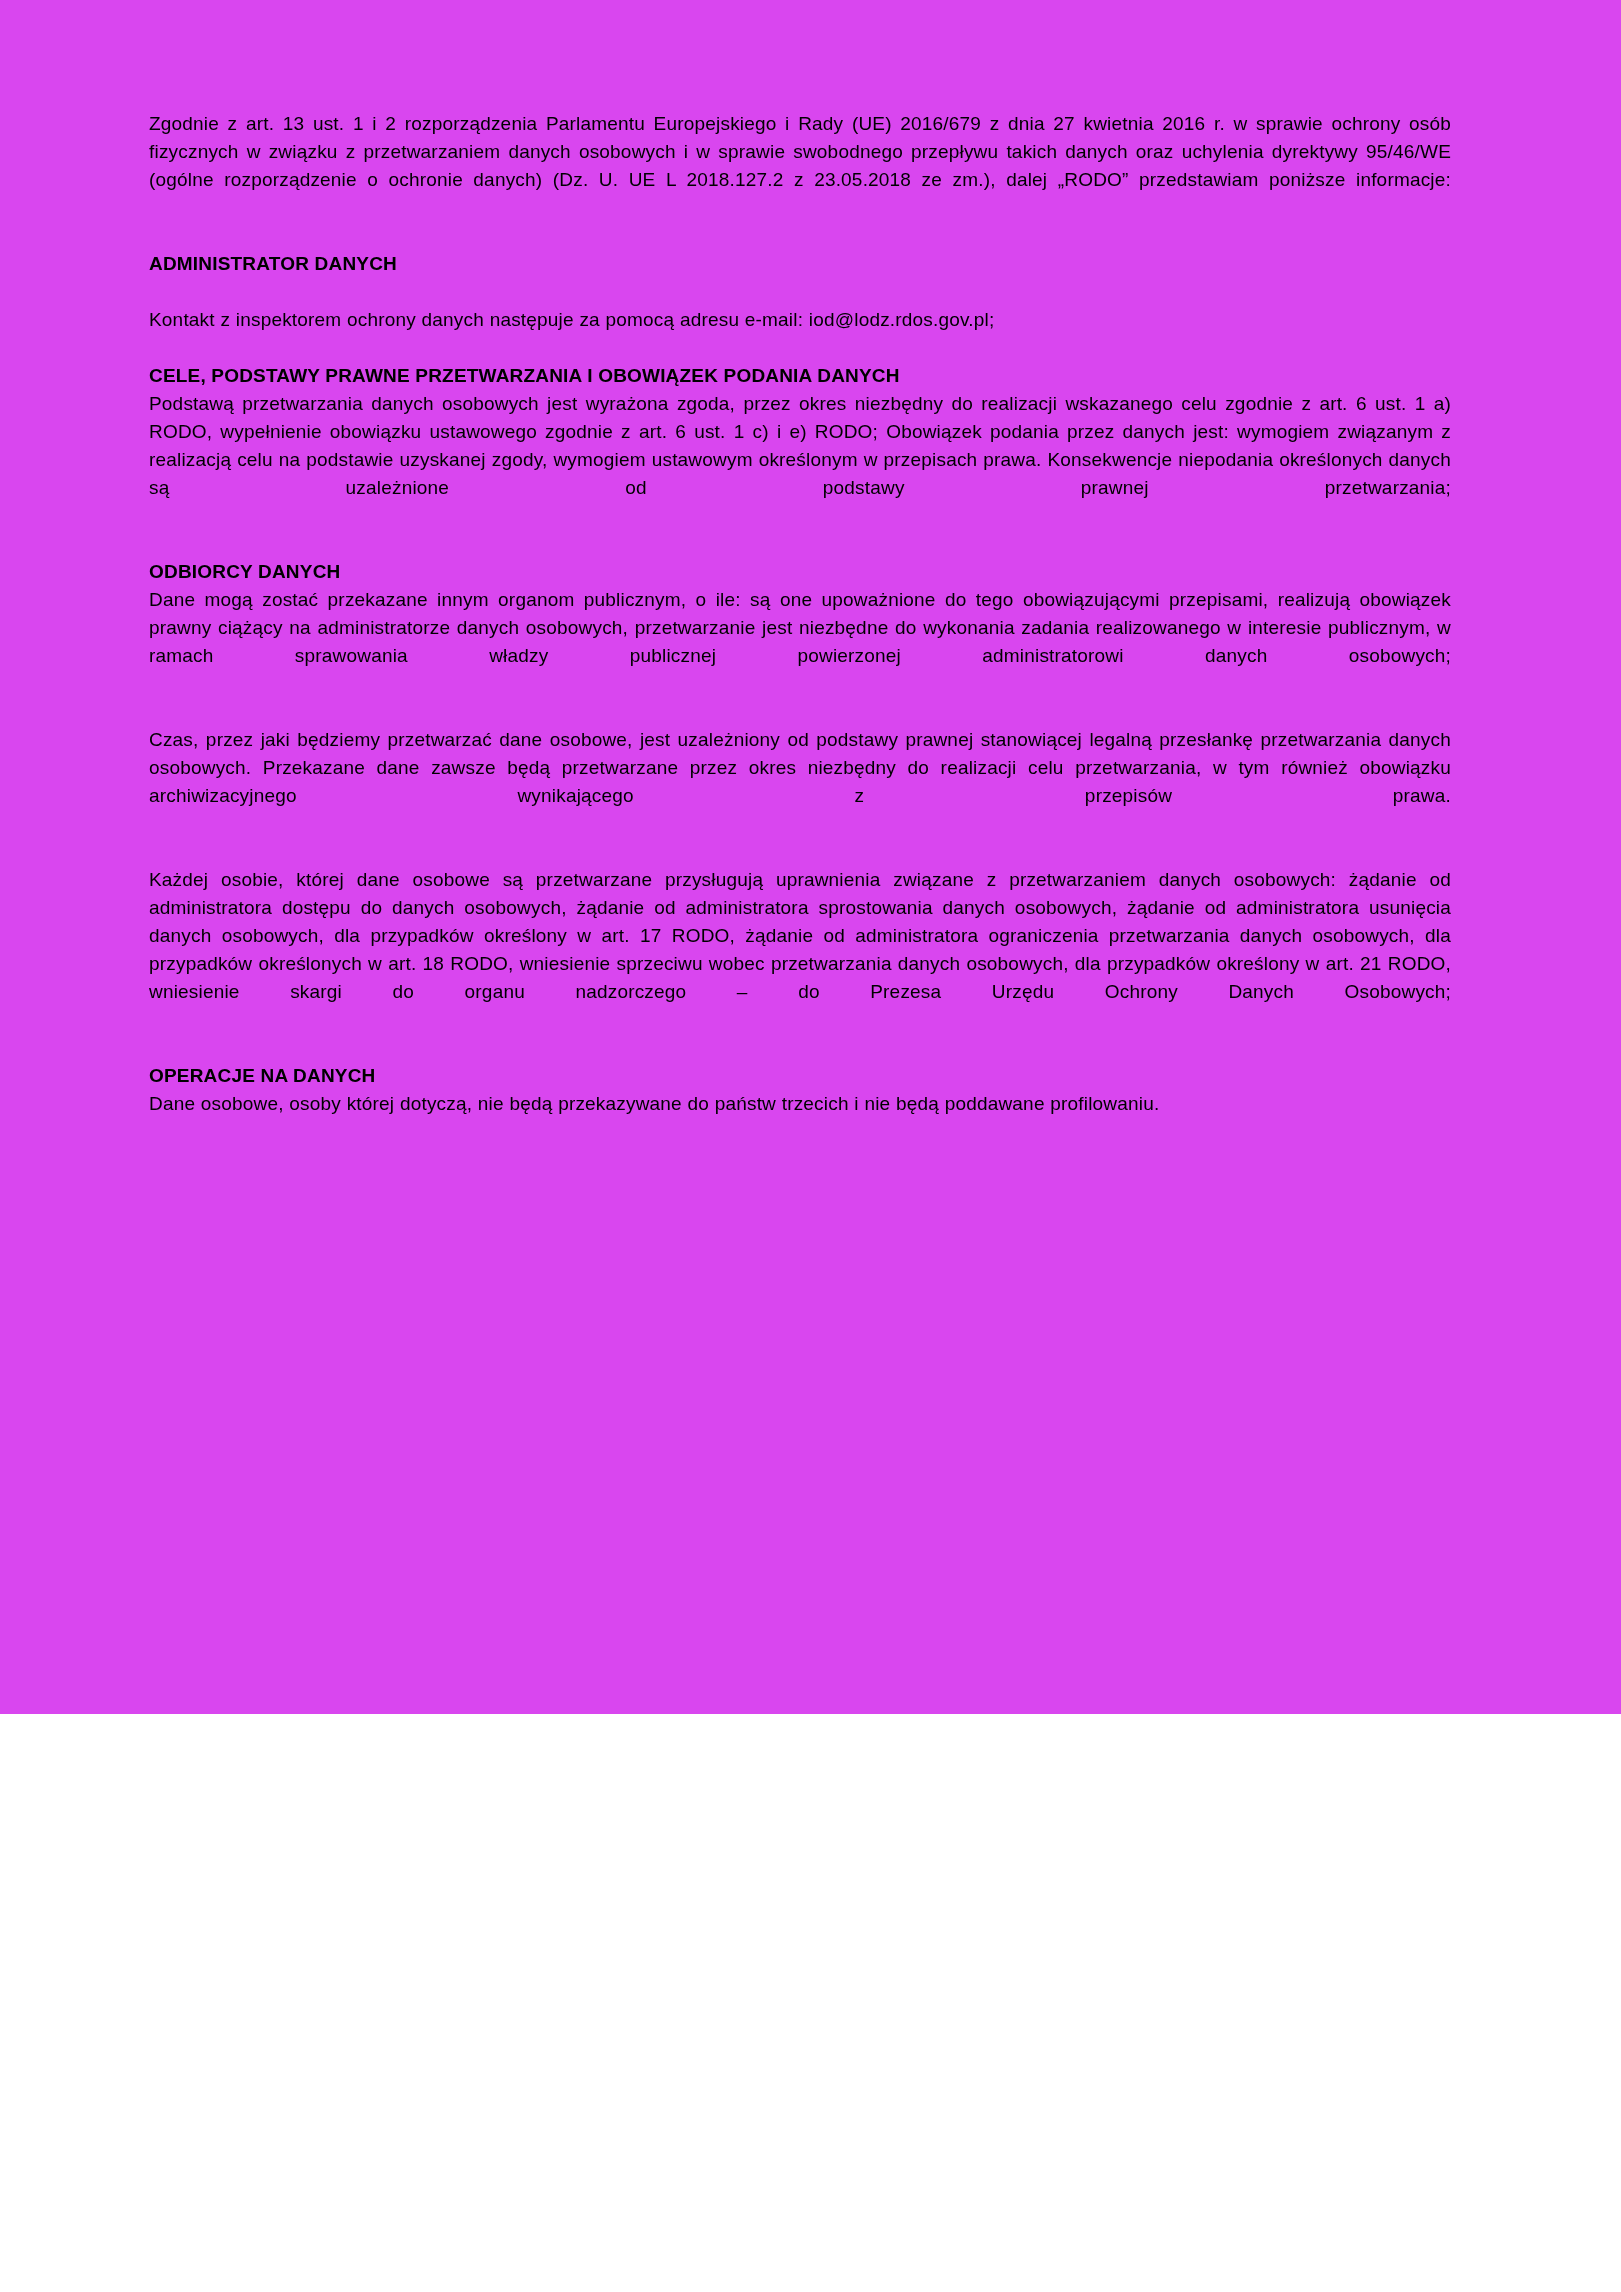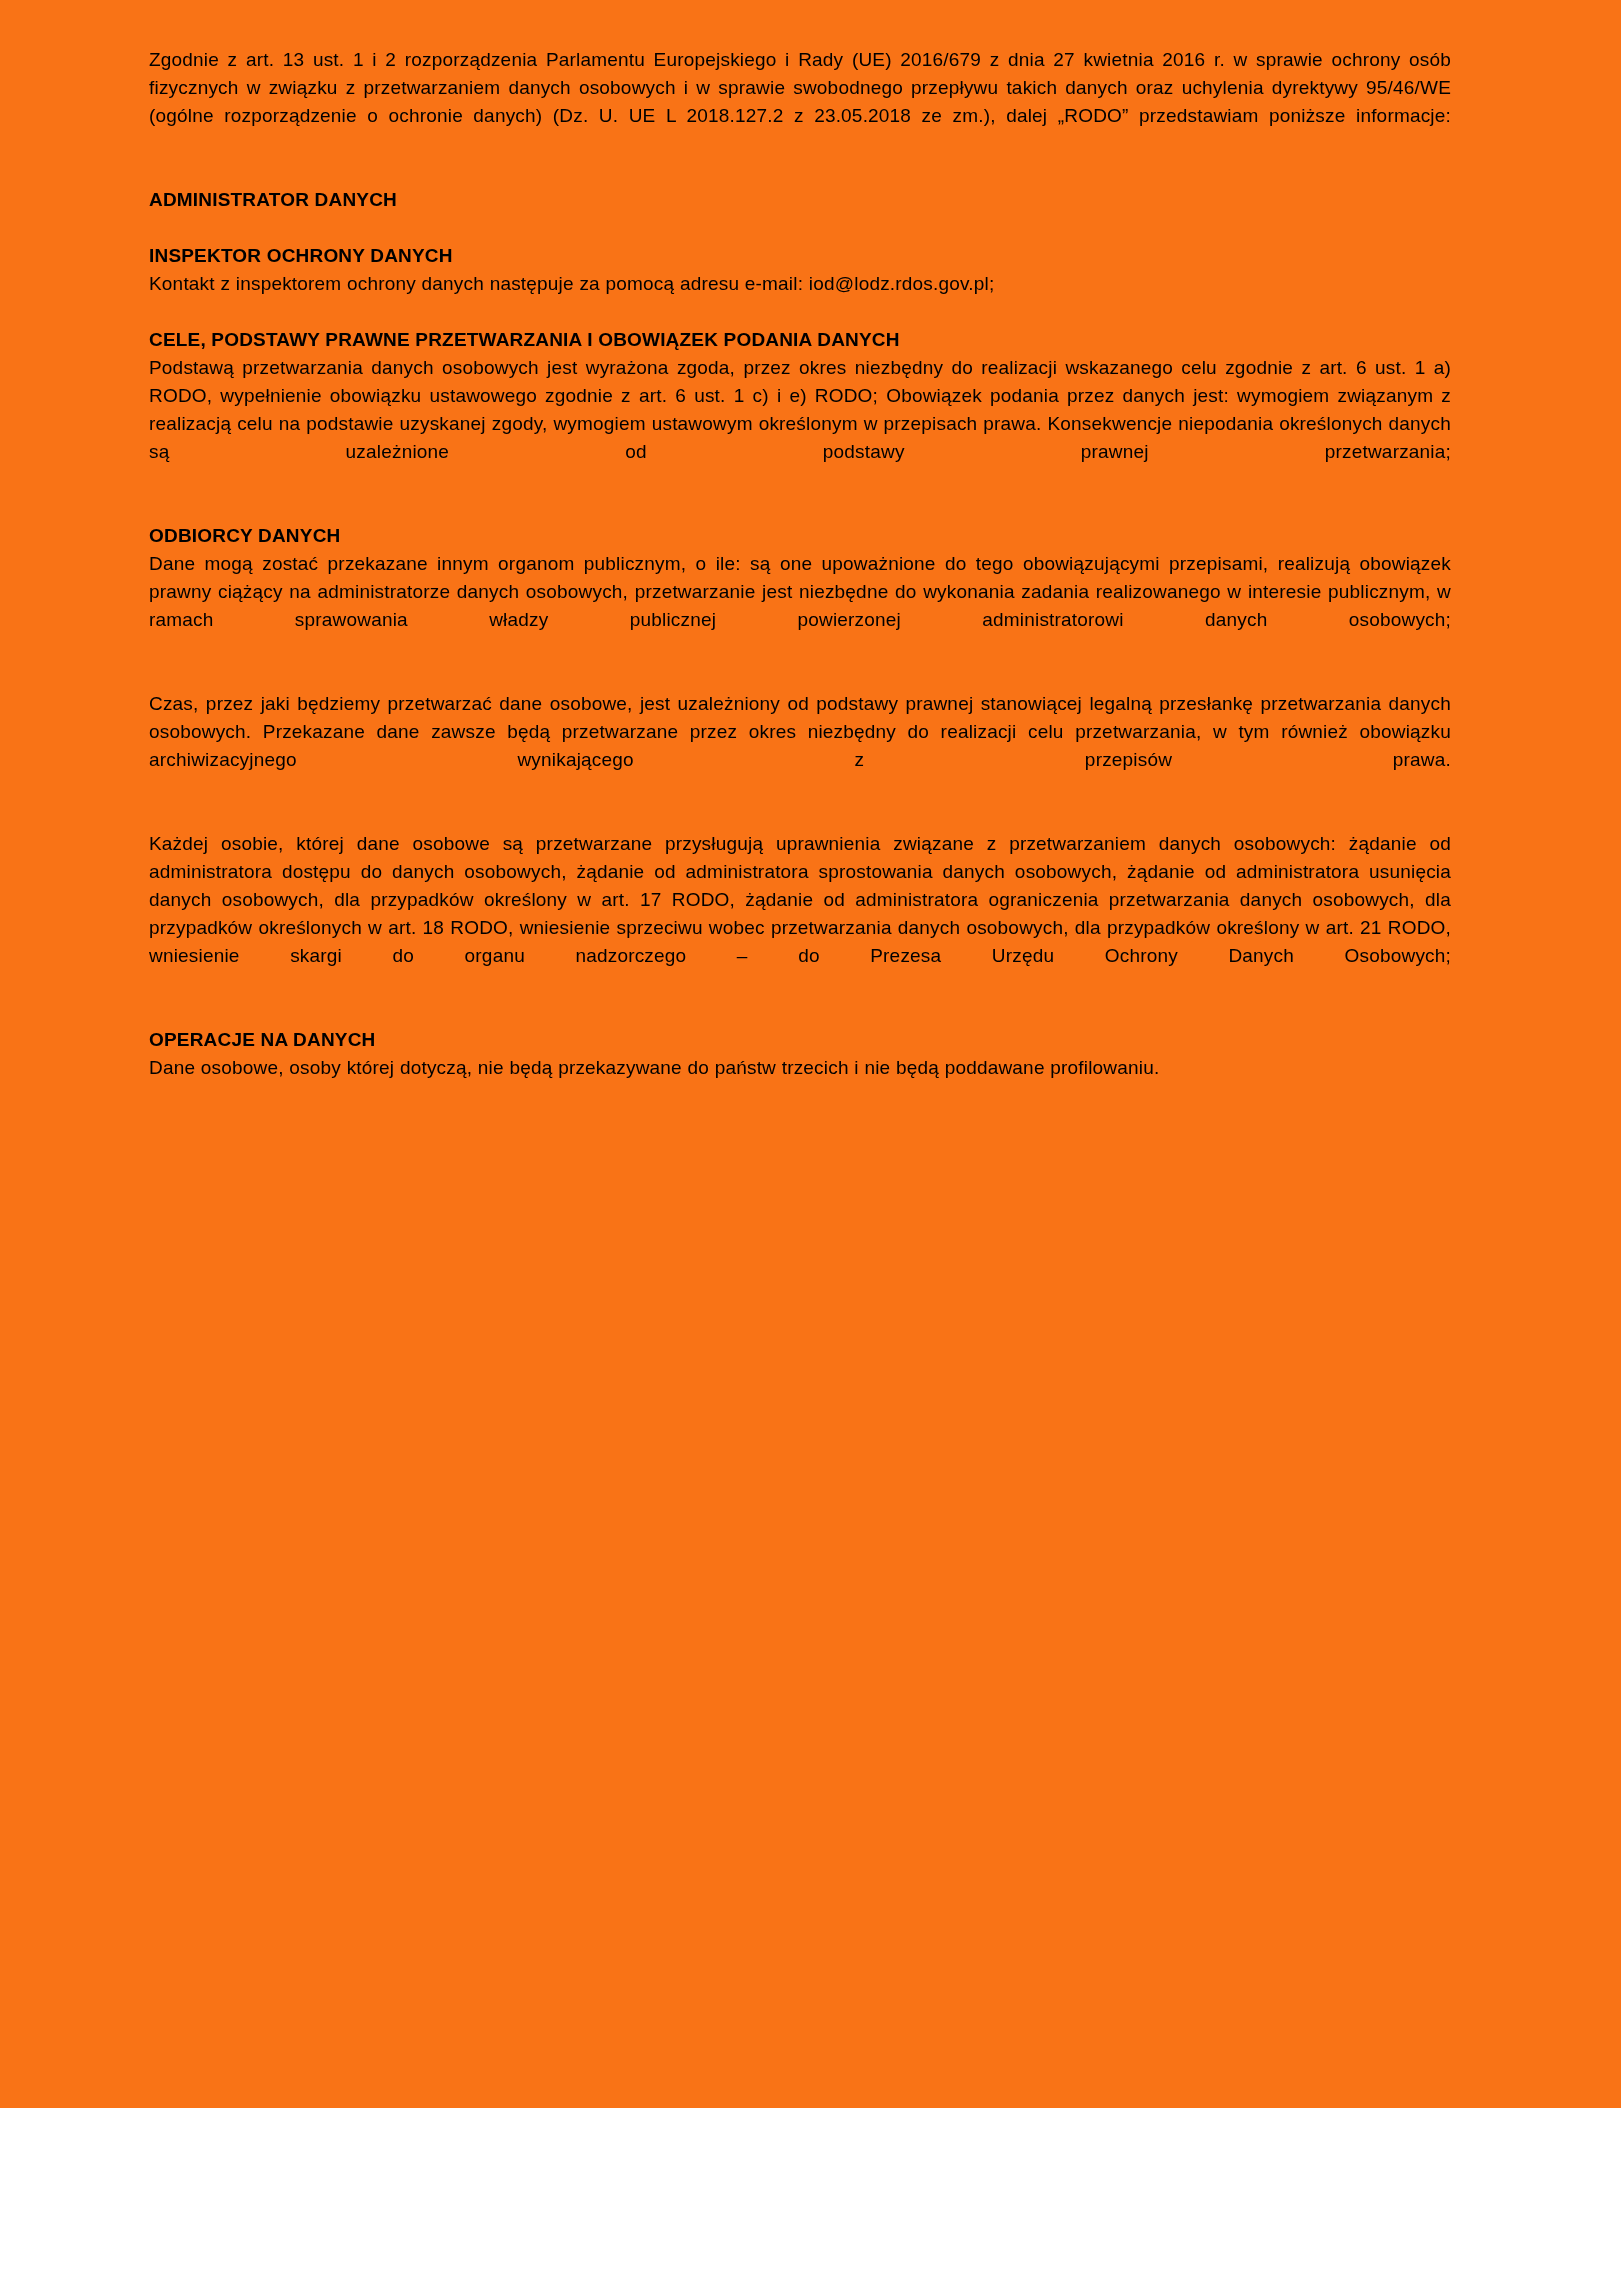--- a/index.html
+++ b/index.html
@@ -11,24 +11,24 @@
   body {
     width: 1621px;
     height: 2293px;
     font-family: "Liberation Sans", sans-serif;
     color: #000000;
     -webkit-font-smoothing: antialiased;
   }
   .page {
     position: relative;
     width: 1621px;
-    height: 2108px;
-    background: #f97316;
+    height: 1714px;
+    background: #d946ef;
     box-sizing: border-box;
-    padding: 46px 171px 0 149px;
+    padding: 110px 171px 0 149px;
   }
   .doc-body {
     width: 1302px;
   }
   p.para {
     margin: 0;
     font-size: 19px;
     line-height: 28px;
     text-align: justify;
     text-justify: inter-word;
@@ -68,21 +68,20 @@
 
     <div class="section">
       <p class="para">Zgodnie z art. 13 ust. 1 i 2 rozporządzenia Parlamentu Europejskiego i Rady (UE) 2016/679 z dnia 27 kwietnia 2016 r. w sprawie ochrony osób fizycznych w związku z przetwarzaniem danych osobowych i w sprawie swobodnego przepływu takich danych oraz uchylenia dyrektywy 95/46/WE (ogólne rozporządzenie o ochronie danych) (Dz. U. UE L 2018.127.2 z 23.05.2018 ze zm.), dalej „RODO” przedstawiam poniższe informacje:</p>
     </div>
 
     <div class="section">
       <h2 class="heading">ADMINISTRATOR DANYCH</h2>
     </div>
 
     <div class="section">
-      <h2 class="heading">INSPEKTOR OCHRONY DANYCH</h2>
       <p class="para nojustify">Kontakt z inspektorem ochrony danych następuje za pomocą adresu e-mail: iod@lodz.rdos.gov.pl;</p>
     </div>
 
     <div class="section">
       <h2 class="heading">CELE, PODSTAWY PRAWNE PRZETWARZANIA I OBOWIĄZEK PODANIA DANYCH</h2>
       <p class="para">Podstawą przetwarzania danych osobowych jest wyrażona zgoda, przez okres niezbędny do realizacji wskazanego celu zgodnie z art. 6 ust. 1 a) RODO, wypełnienie obowiązku ustawowego zgodnie z art. 6 ust. 1 c) i e) RODO; Obowiązek podania przez danych jest: wymogiem związanym z realizacją celu na podstawie uzyskanej zgody, wymogiem ustawowym określonym w przepisach prawa. Konsekwencje niepodania określonych danych są uzależnione od podstawy prawnej przetwarzania;</p>
     </div>
 
     <div class="section">
       <h2 class="heading">ODBIORCY DANYCH</h2>

